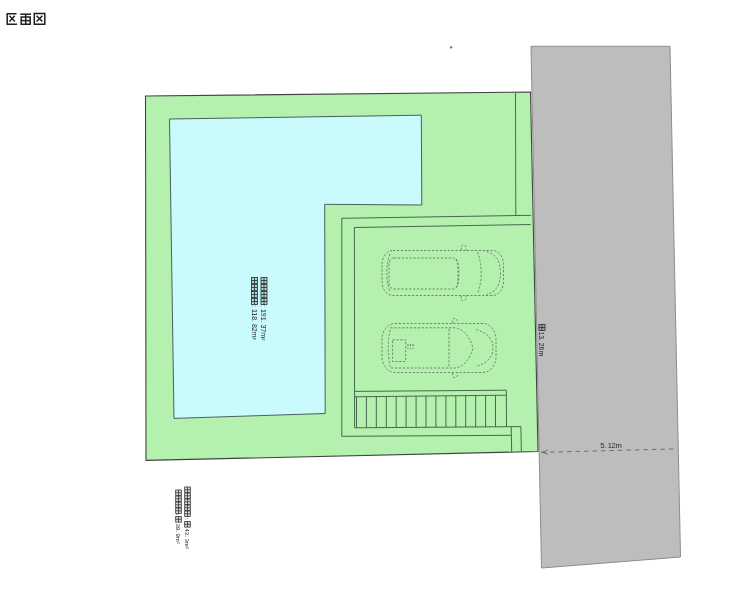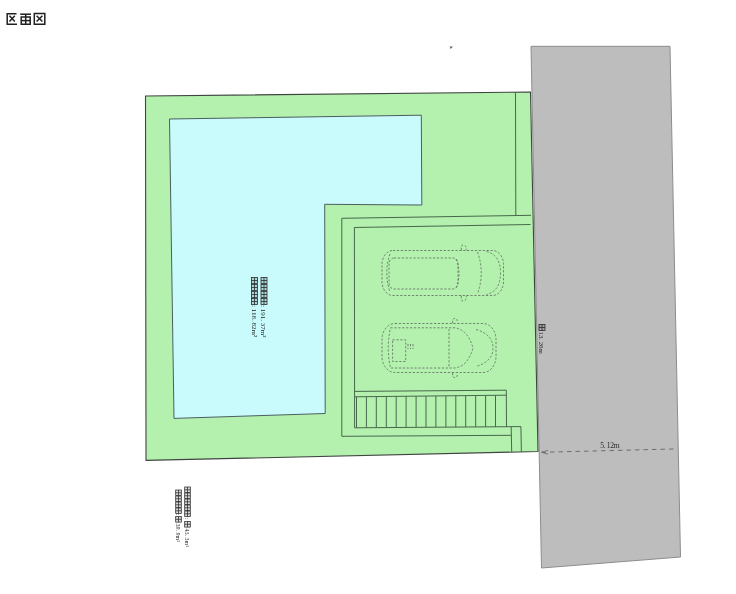--- a/index.html
+++ b/index.html
@@ -1,17 +1,17 @@
 <!DOCTYPE html>
 <html><head>
 <meta charset="utf-8">
 <style>
   html,body{margin:0;padding:0;background:#ffffff;}
   .wrap{position:relative;width:736px;height:594px;overflow:hidden;
-        font-family:Liberation Serif, serif;}
+        font-family:Liberation Sans, sans-serif;}
 </style>
 </head>
 <body>
 <div class="wrap">
 <svg width="736" height="594" viewBox="0 0 736 594">
   <rect x="0" y="0" width="736" height="594" fill="#ffffff"></rect>
 
   <polygon points="531,46.3 670,46.3 680.5,557 541.5,568" fill="#bdbdbd" stroke="#8d8d8d" stroke-width="1"></polygon>
 
   <path d="M449.7,46.3 L453,46.8 L450.6,49 Z" fill="#6a6a6a"></path>

